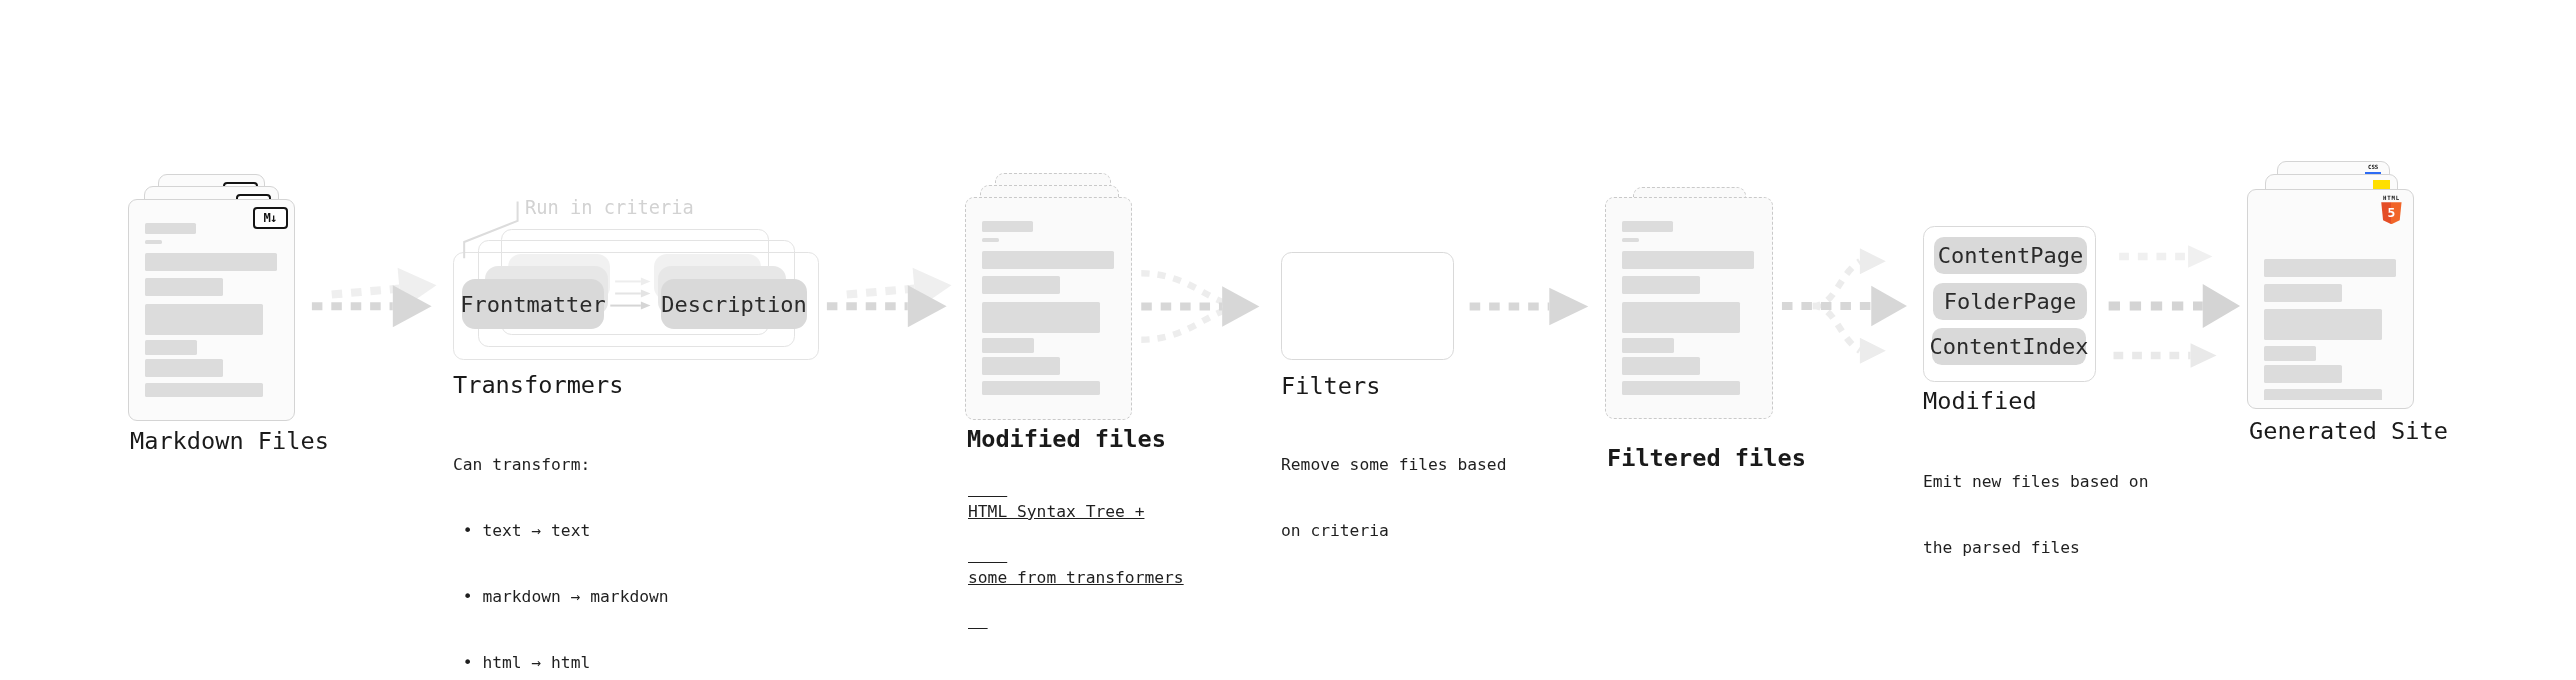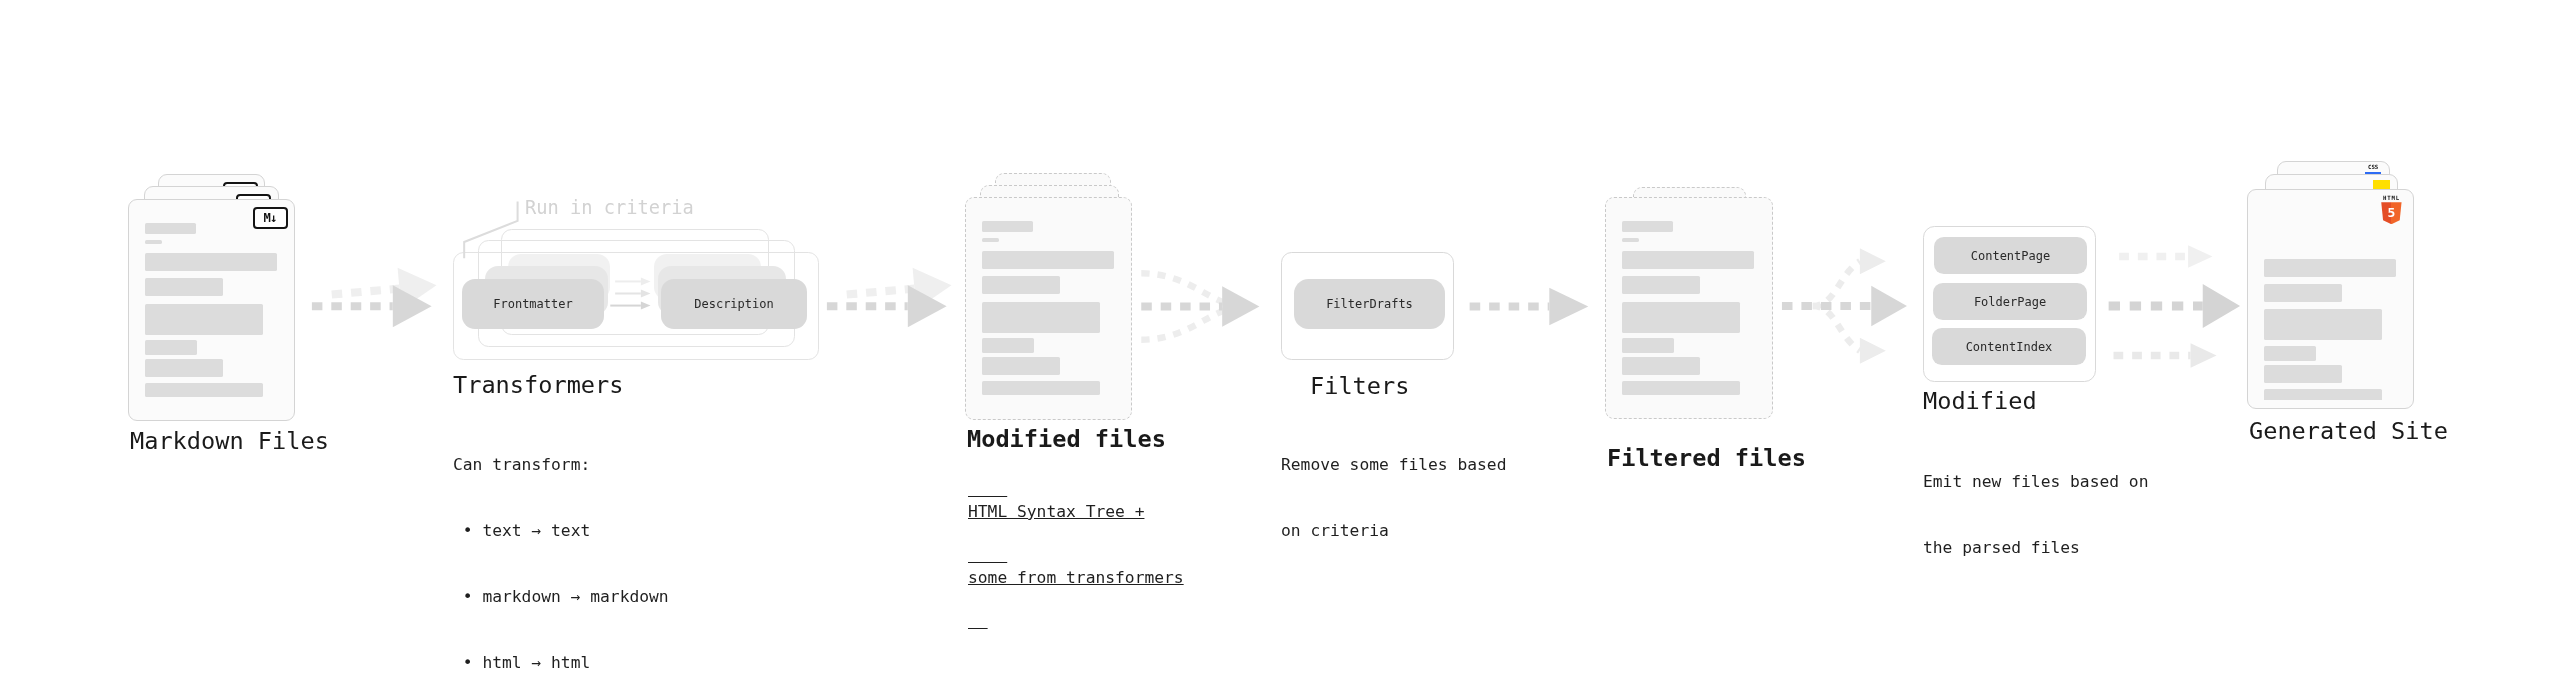--- a/index.html
+++ b/index.html
@@ -20,21 +20,21 @@
             border-radius:4.1px;font-size:12.2px;font-weight:bold;color:#141414;display:flex;align-items:center;
             justify-content:center;letter-spacing:-0.8px;z-index:4;}
   
   .label{position:absolute;font-size:23.6px;color:#1a1a1a;white-space:nowrap;z-index:5;}
   .desc{position:absolute;font-size:16.3px;line-height:22px;color:#1f1f1f;white-space:pre;z-index:5;}
   .annotation-text{position:absolute;font-size:18.7px;color:#d2d2d2;white-space:nowrap;z-index:5;}
   
   .tbox{position:absolute;border:1.6px solid #e3e3e3;border-radius:10.6px;box-sizing:border-box;background:transparent;}
   .panel{position:absolute;border:1.6px solid #d9d9d9;border-radius:10.6px;box-sizing:border-box;background:#ffffff;}
   .pill{position:absolute;background:#d9d9d9;border-radius:13px;display:flex;align-items:center;justify-content:center;
-        font-size:12px;color:#2a2a2a;white-space:nowrap;}
+        font-size:22px;color:#2a2a2a;white-space:nowrap;}
   .ghost{background:#e7e7e7;}
   .ghost2{background:#f1f1f1;}
   .epill{border-radius:9.8px;}
   
   .arrow{position:absolute;overflow:visible;}
   
   .css-badge{position:absolute;top:3.3px;right:6.5px;width:18px;text-align:center;z-index:4;}
   .css-badge .txt{font-size:5.7px;font-weight:800;color:#111;line-height:5.7px;}
   .css-badge .bar-b{width:16.3px;height:3.3px;background:#2d6bf4;margin:0.8px auto 0;}
   .js-badge{position:absolute;top:5.7px;right:6.5px;width:17px;height:9px;background:#ffdf00;z-index:4;}
@@ -143,22 +143,21 @@
   </div>
 
   <svg class="arrow" style="left:1136px;top:262px;" width="140" height="89" viewBox="0 0 172 110">
     <path d="M6,14 C58,14 82,42 114,52" fill="none" stroke="#ededed" stroke-width="8" stroke-dasharray="10 10"></path>
     <path d="M6,96 C58,96 82,68 114,58" fill="none" stroke="#ededed" stroke-width="8" stroke-dasharray="10 10"></path>
     <line x1="6" y1="55" x2="106" y2="55" stroke="#d7d7d7" stroke-width="10" stroke-dasharray="13 11"></line>
     <polygon points="106,30 106,80 152,55" fill="#d7d7d7"></polygon>
   </svg>
 
   <div class="panel" style="left:1281px;top:252px;width:173px;height:108px;"></div>
-  <div class="pill" style="left:1294px;top:279px;width:151px;height:50px;border-radius:14.6px;">FilterDrafts</div>
-  <div class="label" style="left:1281px;top:372px;margin-left:29px;">Filters</div>
+  <div class="label" style="left:1281px;top:372px;">Filters</div>
   <div class="desc" style="left:1281px;top:410px;">
     <div>Remove some files based</div>
     <div>on criteria</div>
   </div>
 
   <svg class="arrow" style="left:1468px;top:282px;" width="126" height="49" viewBox="0 0 155 60">
     <line x1="2" y1="30" x2="100" y2="30" stroke="#d7d7d7" stroke-width="10" stroke-dasharray="13 11"></line>
     <polygon points="100,7 100,53 148,30" fill="#d7d7d7"></polygon>
   </svg>
 

